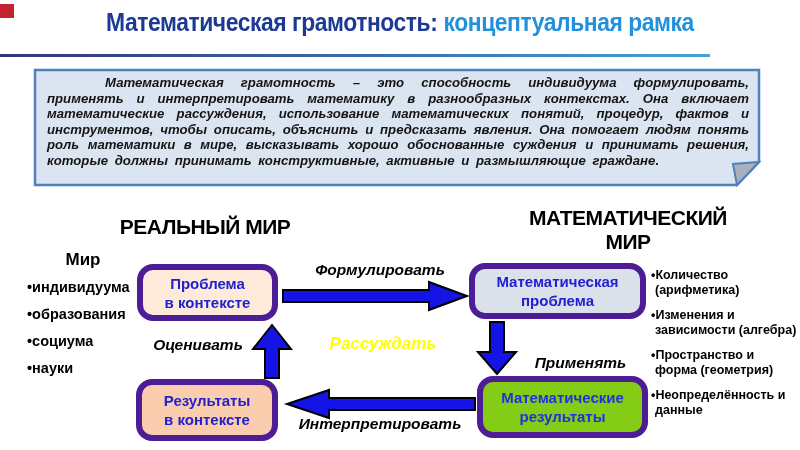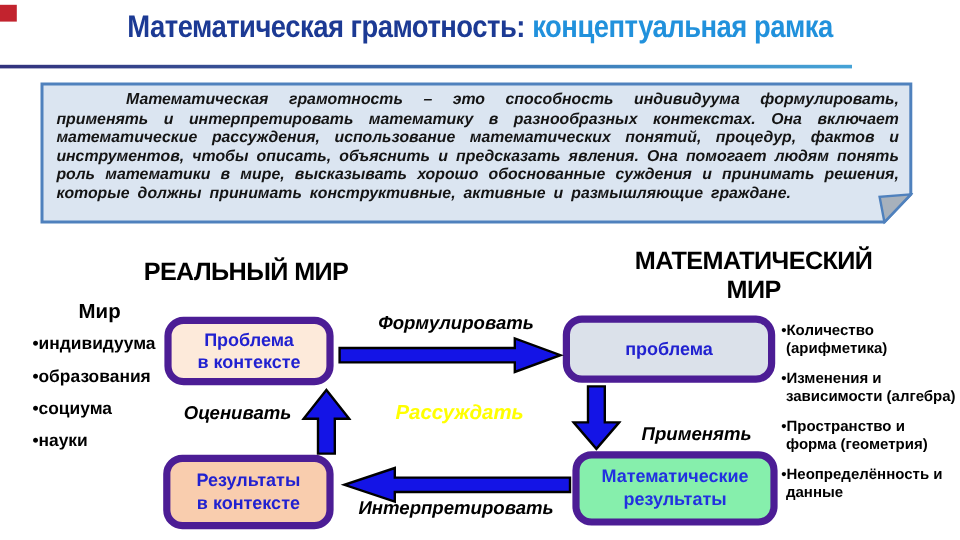--- a/index.html
+++ b/index.html
@@ -36,21 +36,21 @@
   .domain-item .l2{display:block;margin-left:4px;}
   
   .dbox{
     border:6px solid #4c1d95;border-radius:16px;display:flex;flex-direction:column;
     justify-content:center;align-items:center;text-align:center;
     font-weight:bold;font-size:15px;line-height:19px;color:#2121d0;box-sizing:border-box;
   }
   .box-problem{left:137px;top:264px;width:141px;height:57px;background:#fdeada;}
   .box-mathproblem{left:469px;top:263px;width:177px;height:56px;background:#dbe1ea;}
   .box-results{left:136px;top:379px;width:142px;height:62px;background:#f9cdae;}
-  .box-mathresults{left:477px;top:376px;width:171px;height:62px;background:#86efac;color:#2230e0;}
+  .box-mathresults{left:477px;top:376px;width:171px;height:62px;background:#84cc16;color:#2230e0;}
   
   .arrow polygon{fill:#1414e6;stroke:#000;stroke-width:2;stroke-linejoin:miter;}
   .a-formulate{left:281px;top:279px;}
   .a-interpret{left:281px;top:388px;}
   .a-apply{left:476px;top:320px;}
   .a-evaluate{left:251px;top:322px;}
   
   .alabel{font-weight:bold;font-style:italic;font-size:15.5px;color:#000;text-align:center;}
   .lbl-formulate{left:295px;top:261px;width:170px;}
   .lbl-evaluate{left:148px;top:336px;width:100px;}
@@ -117,20 +117,21 @@
       <span>•</span><span>Неопределённость и</span>
       <span class="l2">данные</span>
     </div>
   </div>
 
   <div class="abs dbox box-problem">
     <span>Проблема</span>
     <span>в контексте</span>
   </div>
   <div class="abs dbox box-mathproblem">
+    <span>Математическая</span>
     <span>проблема</span>
   </div>
   <div class="abs dbox box-results">
     <span>Результаты</span>
     <span>в контексте</span>
   </div>
   <div class="abs dbox box-mathresults">
     <span>Математические</span>
     <span>результаты</span>
   </div>

